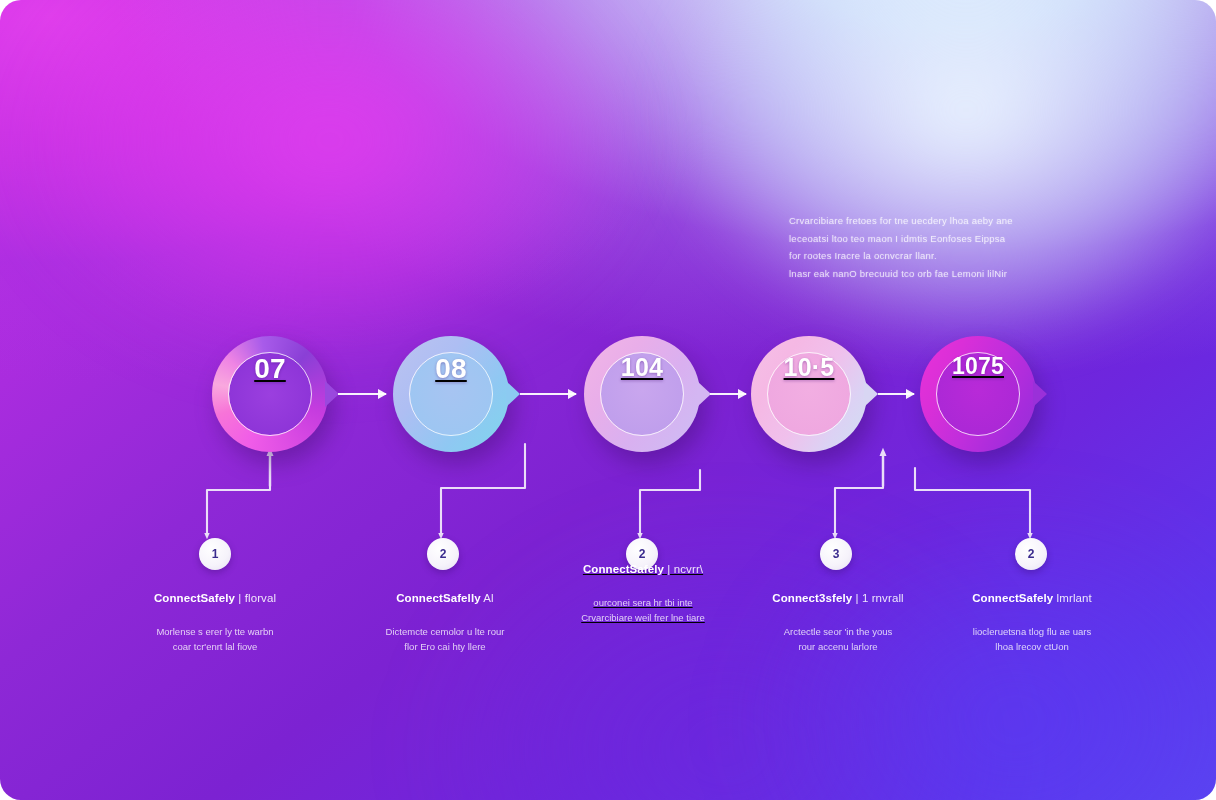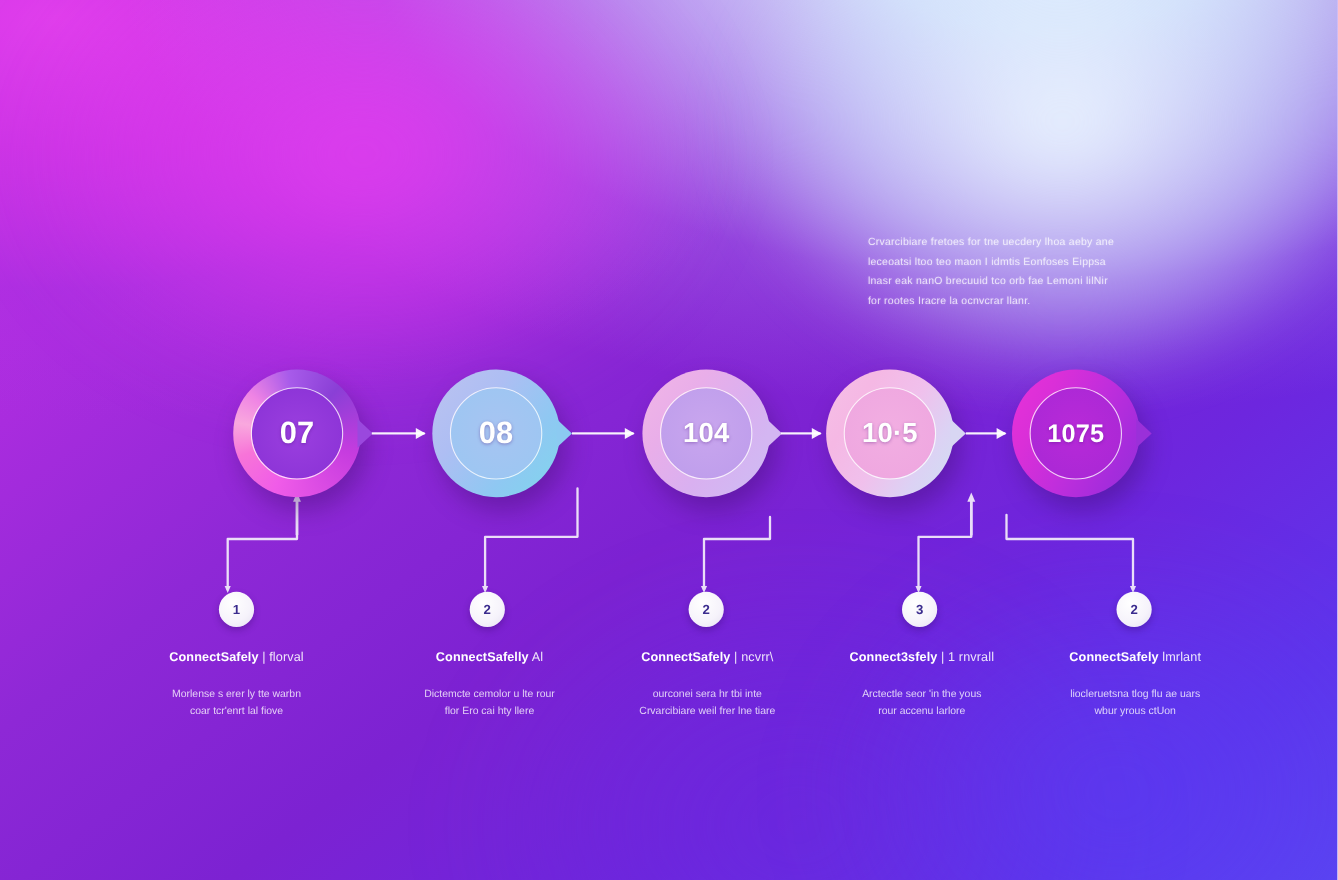--- a/index.html
+++ b/index.html
@@ -13,20 +13,21 @@
 
   #canvas {
     position: relative;
     width: 1216px;
     height: 800px;
     background:
       radial-gradient(120% 95% at 78% -8%, rgba(236,246,255,1) 0%, rgba(214,232,252,0.92) 12%, rgba(198,206,250,0.62) 27%, rgba(176,150,246,0.26) 42%, rgba(150,80,230,0.0) 58%),
       radial-gradient(90% 70% at 4% 2%, rgba(224,62,236,1) 0%, rgba(206,52,230,0.86) 22%, rgba(168,48,226,0.45) 44%, rgba(140,40,210,0.0) 66%),
       linear-gradient(142deg, #CE34E6 0%, #B02DE0 18%, #8E28D6 38%, #7C22D2 55%, #6D26DE 72%, #5E34EC 88%, #5A44F2 100%);
     overflow: hidden;
+    border-radius: 21px;
   }
 
   
   .wash {
     position: absolute;
     pointer-events: none;
   }
   .wash-a {
     left: -120px; top: -180px; width: 900px; height: 640px;
     background: radial-gradient(closest-side, rgba(226,60,238,0.92), rgba(226,60,238,0.0) 72%);
@@ -106,22 +107,22 @@
   }
 
   
   .hole {
     position: absolute;
     left: 16px; top: 16px;
     width: 84px; height: 84px;
     border-radius: 50%;
     border: 1.6px solid rgba(255,255,255,0.78);
     display: flex;
-    align-items: center;
     justify-content: center;
+    text-decoration: underline;
   }
 
   .node-num {
     color: #ffffff;
     font-size: 28px;
     font-weight: bold;
     letter-spacing: 0.2px;
     text-shadow: 0 1px 3px rgba(70,12,120,0.38);
     white-space: nowrap;
   }
@@ -247,22 +248,22 @@
 <div id="canvas">
 
   <div class="wash wash-a"></div>
   <div class="wash wash-b"></div>
   <div class="wash wash-c"></div>
   <div class="wash wash-d"></div>
 
   <div id="intro">
     <div>Crvarcibiare fretoes for tne uecdery lhoa aeby ane</div>
     <div>leceoatsi ltoo teo maon I idmtis Eonfoses Eippsa</div>
+    <div>for rootes Iracre la ocnvcrar llanr.</div>
     <div>lnasr eak nanO brecuuid tco orb fae Lemoni lilNir</div>
-    <div>for rootes Iracre la ocnvcrar llanr.</div>
   </div>
 
   <svg id="connectors" viewBox="0 0 1216 800" xmlns="http://www.w3.org/2000/svg">
     <defs>
       <marker id="arrowhead" markerWidth="7" markerHeight="7" refX="3.2" refY="3.4" orient="auto" markerUnits="userSpaceOnUse">
         <path d="M0,0.6 L6.4,3.4 L0,6.2 z" fill="#F3ECFB"></path>
       </marker>
       <marker id="arrowhead-up" markerWidth="9" markerHeight="9" refX="4.2" refY="4.4" orient="auto" markerUnits="userSpaceOnUse">
         <path d="M0,0.8 L8.4,4.4 L0,8.0 z" fill="#F3ECFB"></path>
       </marker>
@@ -356,36 +357,36 @@
           <div>coar tcr'enrt lal fiove</div>
         </div>
       </div>
       <div class="caption" style="left: 345px; top: 592px;">
         <div class="caption-title"><span class="brand">ConnectSafelly</span><span class="suffix"> Al</span></div>
         <div class="caption-body">
           <div>Dictemcte cemolor u lte rour</div>
           <div>flor Ero cai hty llere</div>
         </div>
       </div>
-      <div class="caption" style="left: 543px; top: 592px;">
+      <div class="caption" style="left: 543px; top: 563px; text-decoration: underline;">
         <div class="caption-title"><span class="brand">ConnectSafely</span><span class="suffix"> | ncvrr\</span></div>
         <div class="caption-body">
           <div>ourconei sera hr tbi inte</div>
           <div>Crvarcibiare weil frer lne tiare</div>
         </div>
       </div>
       <div class="caption" style="left: 738px; top: 592px;">
         <div class="caption-title"><span class="brand">Connect3sfely</span><span class="suffix"> | 1 rnvrall</span></div>
         <div class="caption-body">
           <div>Arctectle seor 'in the yous</div>
           <div>rour accenu larlore</div>
         </div>
       </div>
       <div class="caption" style="left: 932px; top: 592px;">
         <div class="caption-title"><span class="brand">ConnectSafely</span><span class="suffix"> lmrlant</span></div>
         <div class="caption-body">
           <div>liocleruetsna tlog flu ae uars</div>
-          <div>wbur yrous ctUon</div>
+          <div>lhoa lrecov ctUon</div>
         </div>
       </div>
     </div>
 
 </div>
 
 </body></html>

